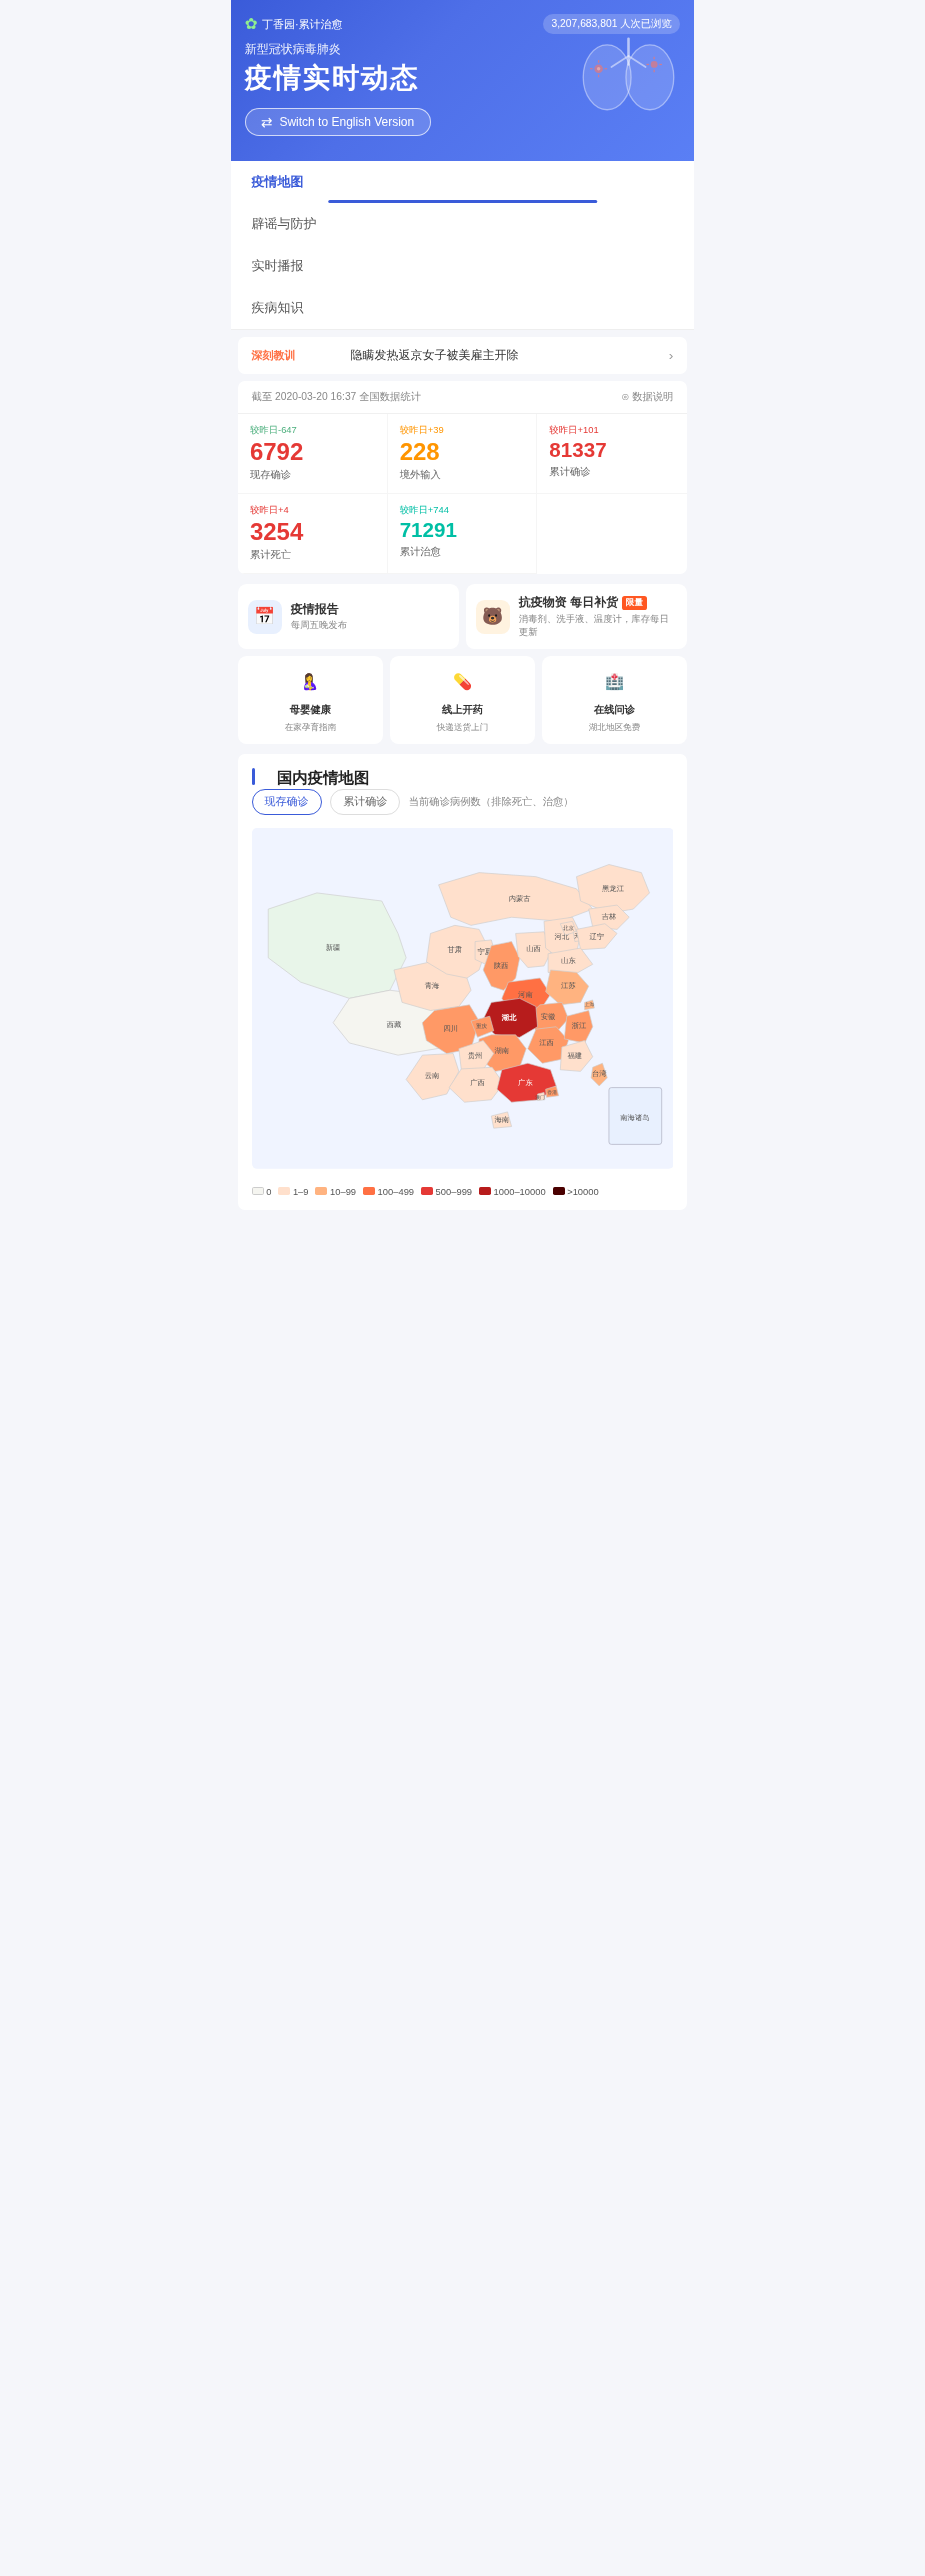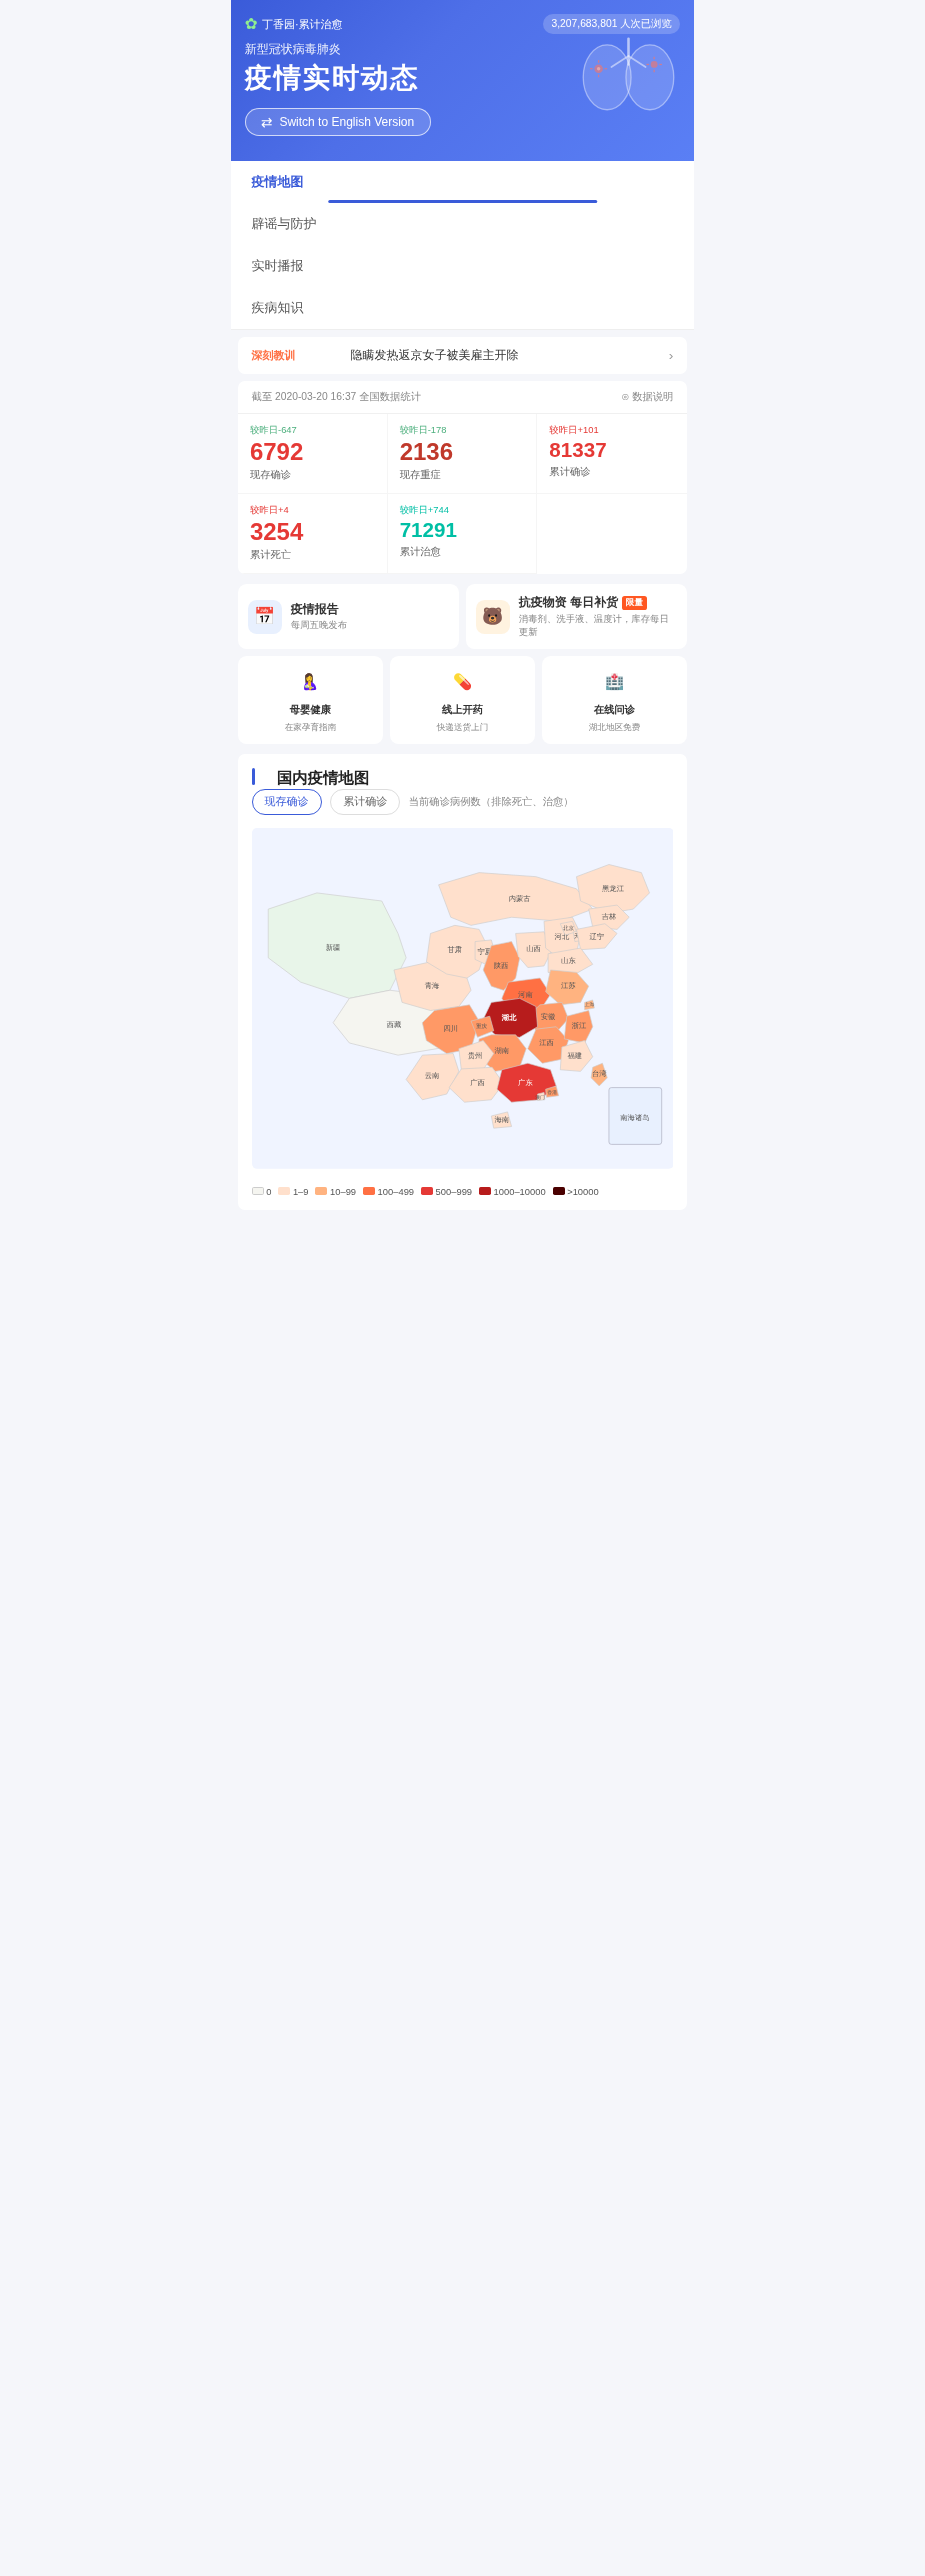--- a/index.html
+++ b/index.html
@@ -439,26 +439,26 @@
     <span class="data-help">⊙ 数据说明</span>
   </div>
   <div class="data-grid">
 
     <div class="data-cell">
       <div class="data-cell-diff negative">较昨日-647</div>
       <div class="data-cell-value red">6792</div>
       <div class="data-cell-label">现存确诊</div>
     </div>
 
-
     <div class="data-cell">
-      <div class="data-cell-diff negative">较昨日-178</div>
-      <div class="data-cell-value dark-red">2136</div>
-      <div class="data-cell-label">现存重症</div>
-    </div>
+      <div class="data-cell-diff positive-orange">较昨日+39</div>
+      <div class="data-cell-value orange">228</div>
+      <div class="data-cell-label">境外输入</div>
+    </div>
+
 
     <div class="data-cell">
       <div class="data-cell-diff positive-red">较昨日+101</div>
       <div class="data-cell-value red" style="font-size:20.6px;">81337</div>
       <div class="data-cell-label">累计确诊</div>
     </div>
 
     <div class="data-cell">
       <div class="data-cell-diff positive-red">较昨日+4</div>
       <div class="data-cell-value red">3254</div>

